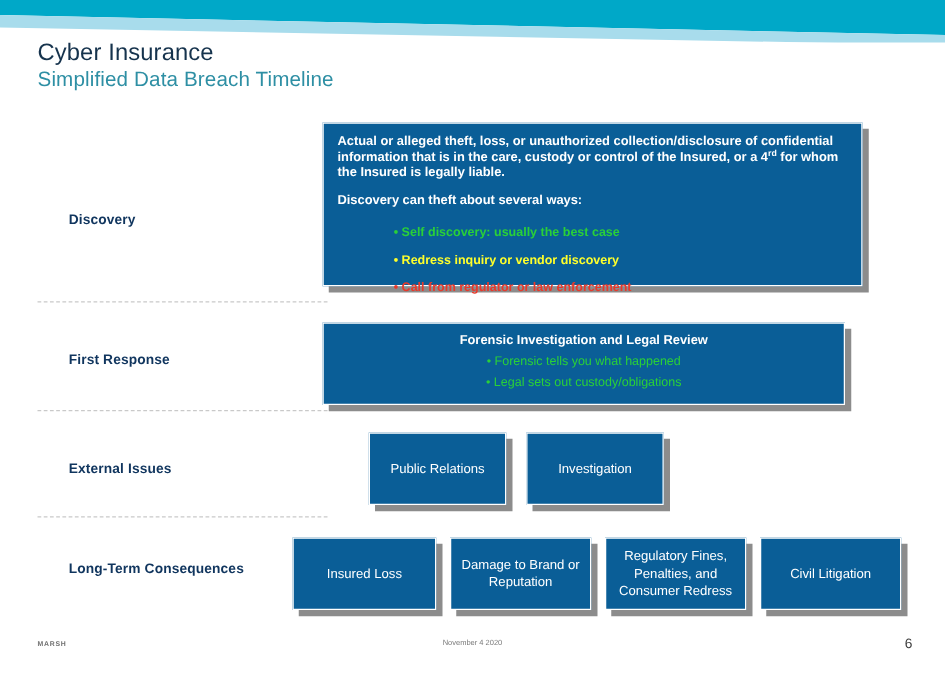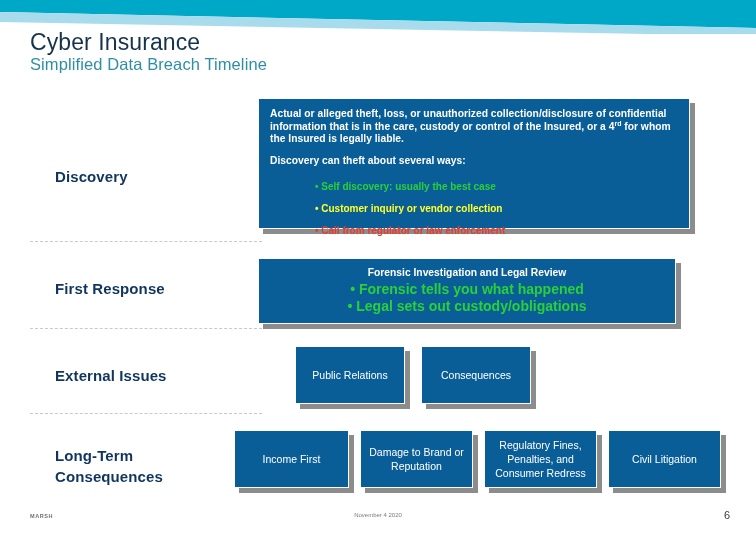--- a/index.html
+++ b/index.html
@@ -30,39 +30,39 @@
   .banner svg { display: block; }
 
   
   .title-block {
     position: absolute;
     left: 30px;
     top: 32px;
     width: 600px;
   }
   .title-main {
-    font-size: 23px;
+    font-size: 19px;
     color: #16334d;
     line-height: 21px;
     letter-spacing: 0.1px;
     white-space: nowrap;
   }
   .title-sub {
     font-size: 16.5px;
     color: #2e8fa4;
     line-height: 22px;
     letter-spacing: 0.1px;
     white-space: nowrap;
   }
 
   
   .stage-label {
     position: absolute;
     left: 55px;
-    font-size: 15px;
+    font-size: 11px;
     color: #10355e;
     font-weight: bold;
     line-height: 21px;
     letter-spacing: 0.1px;
   }
   #label-discovery      { top: 166px; }
   #label-first-response { top: 278px; }
   #label-external       { top: 365px; }
   #label-longterm       { top: 445px; width: 180px; }
 
@@ -146,22 +146,22 @@
     justify-content: flex-start;
     text-align: center;
   }
   .fr-title {
     font-size: 10.3px;
     font-weight: bold;
     line-height: 15px;
     color: #ffffff;
   }
   .fr-bullet {
-    font-size: 14px;
-    font-weight: bold;
+    font-size: 10px;
+    font-weight: normal;
     line-height: 15px;
     color: #2ad038;
     margin-top: 2px;
   }
   .fr-bullet::before {
     content: "\2022\00a0";
   }
 
   
   #box-public-relations { left: 295px; top: 346px; width: 110px; height: 58px; }
@@ -227,35 +227,35 @@
   <div class="separator" id="sep-2"></div>
   <div class="separator" id="sep-3"></div>
 
   <div class="box pad" id="box-discovery">
     <div class="para">
       <span>Actual or alleged theft, loss, or unauthorized collection/disclosure of confidential information that is in the care, custody or control of the Insured, or a 4</span><sup>rd</sup><span> for whom the Insured is legally liable.</span>
     </div>
     <div class="para">Discovery can theft about several ways:</div>
     <div class="bullets">
       <div class="bullet b-green">Self discovery: usually the best case</div>
-      <div class="bullet b-yellow">Customer inquiry or vendor collection</div>
+      <div class="bullet b-yellow">Redress inquiry or vendor discovery</div>
       <div class="bullet b-red">Call from regulator or law enforcement</div>
     </div>
   </div>
 
   <div class="box" id="box-first-response">
     <div class="fr-title">Forensic Investigation and Legal Review</div>
     <div class="fr-bullet">Forensic tells you what happened</div>
     <div class="fr-bullet">Legal sets out custody/obligations</div>
   </div>
 
   <div class="box box-centered" id="box-public-relations">Public Relations</div>
-  <div class="box box-centered" id="box-notification">Consequences</div>
-
-  <div class="box box-centered" id="box-income-loss">Income First</div>
+  <div class="box box-centered" id="box-notification">Investigation</div>
+
+  <div class="box box-centered" id="box-income-loss">Insured Loss</div>
   <div class="box box-centered" id="box-damage">Damage to Brand or Reputation</div>
   <div class="box box-centered" id="box-regulatory">Regulatory Fines, Penalties, and Consumer Redress</div>
   <div class="box box-centered" id="box-civil">Civil Litigation</div>
 
   <div class="footer-brand">MARSH</div>
   <div class="footer-date">November 4 2020</div>
   <div class="footer-page">6</div>
 
 </div>
 

